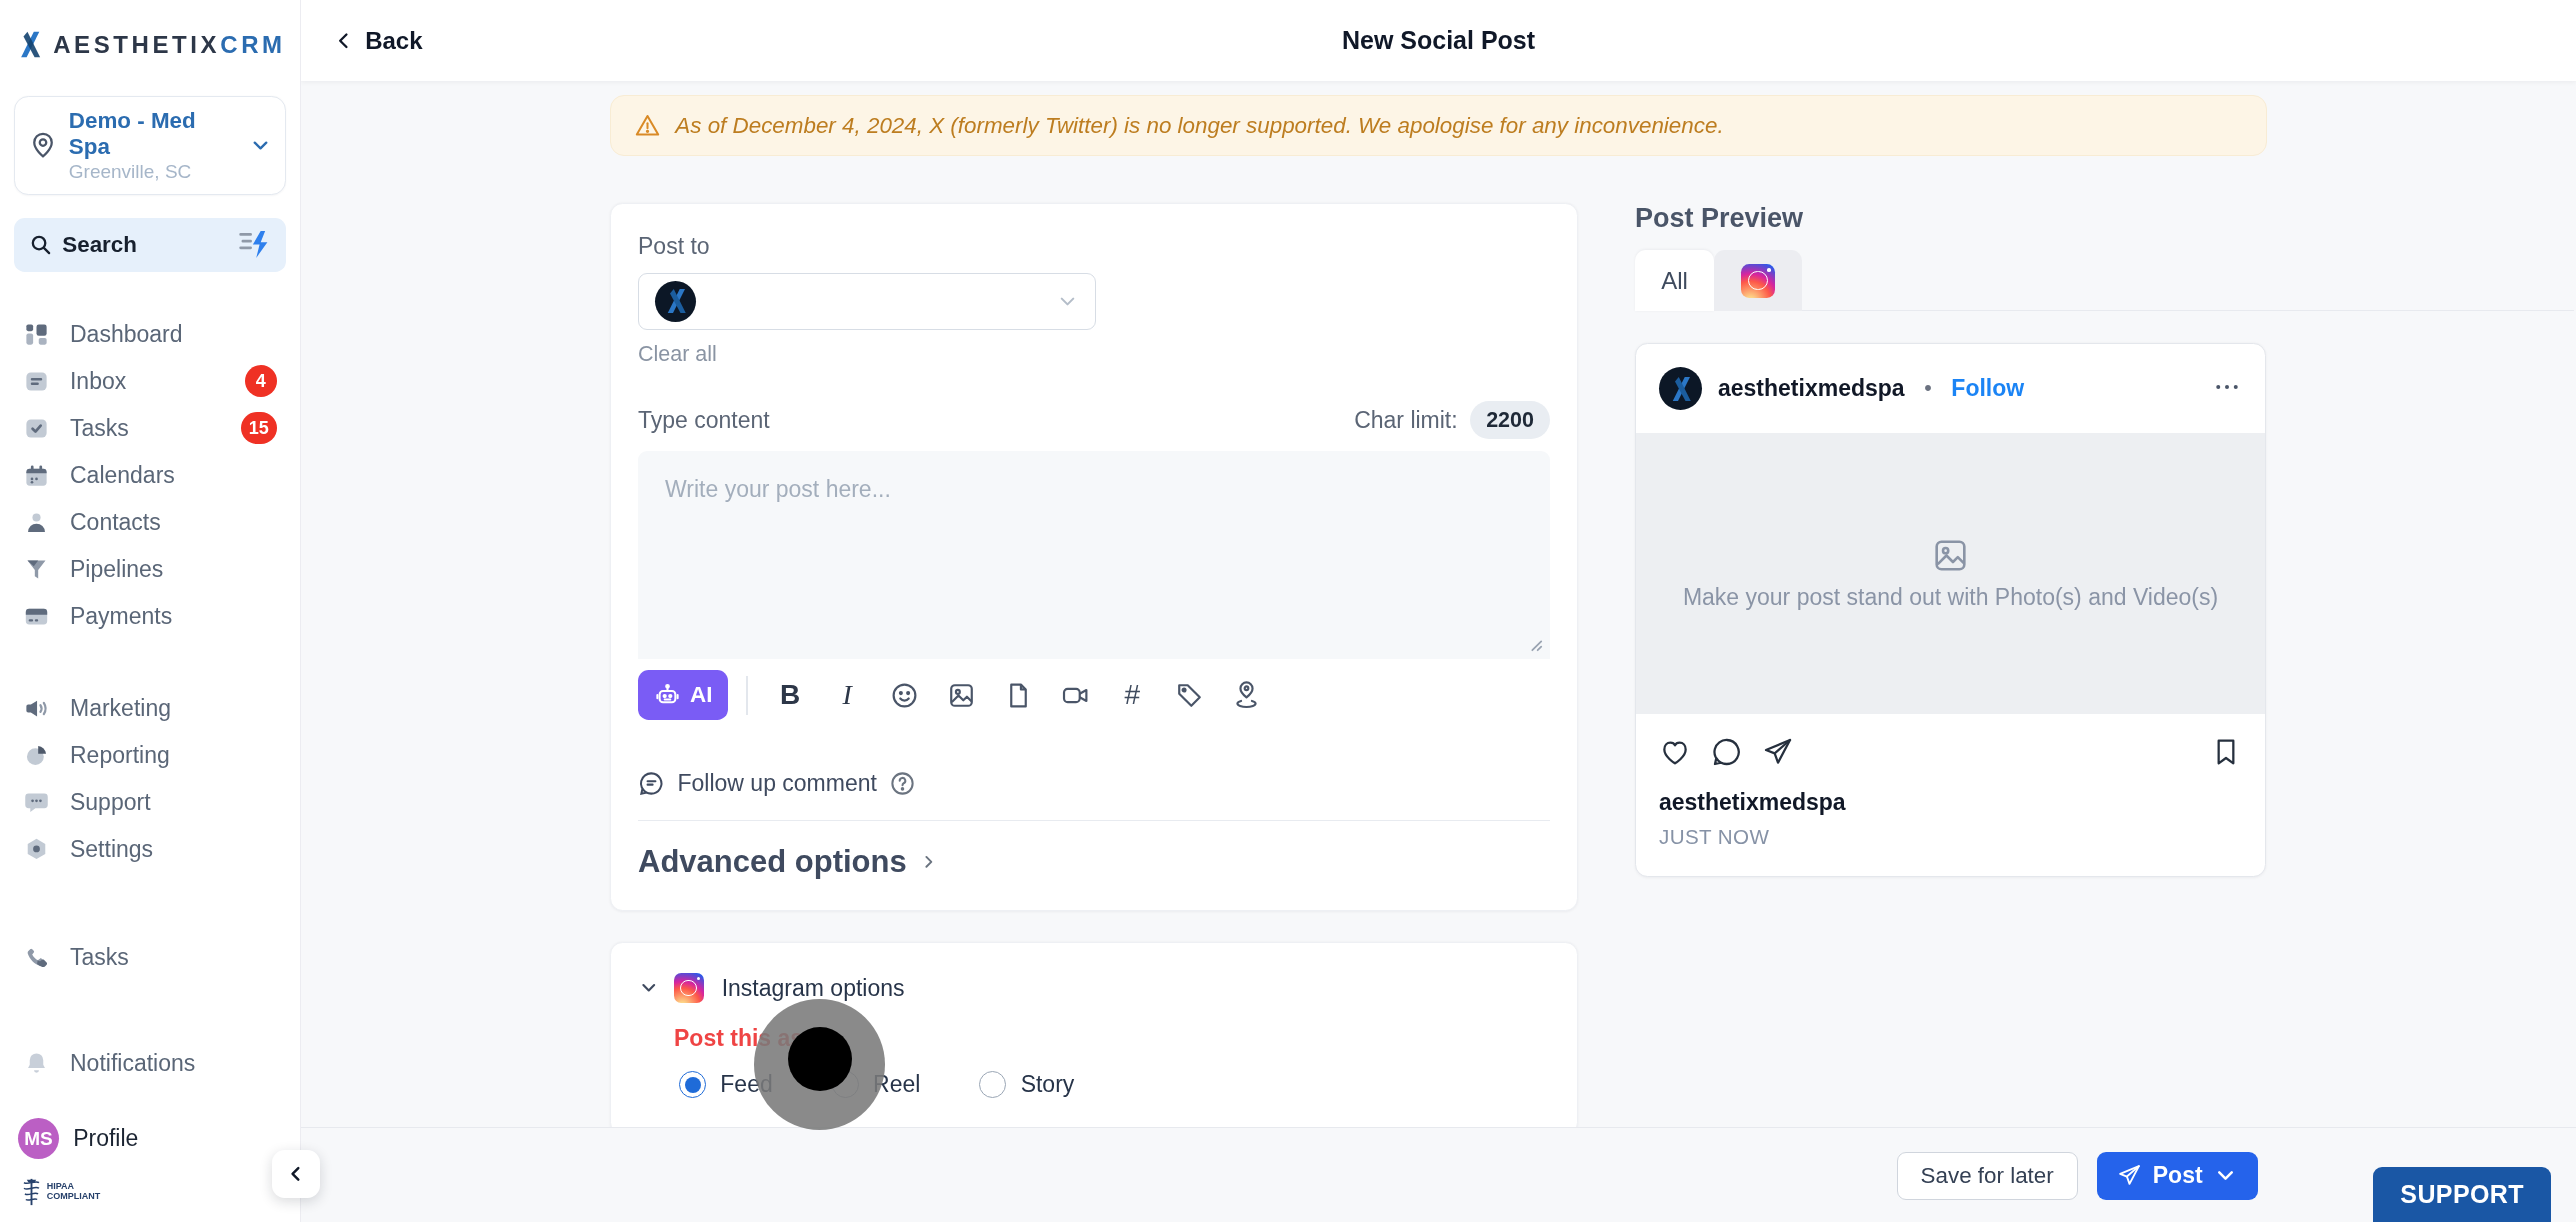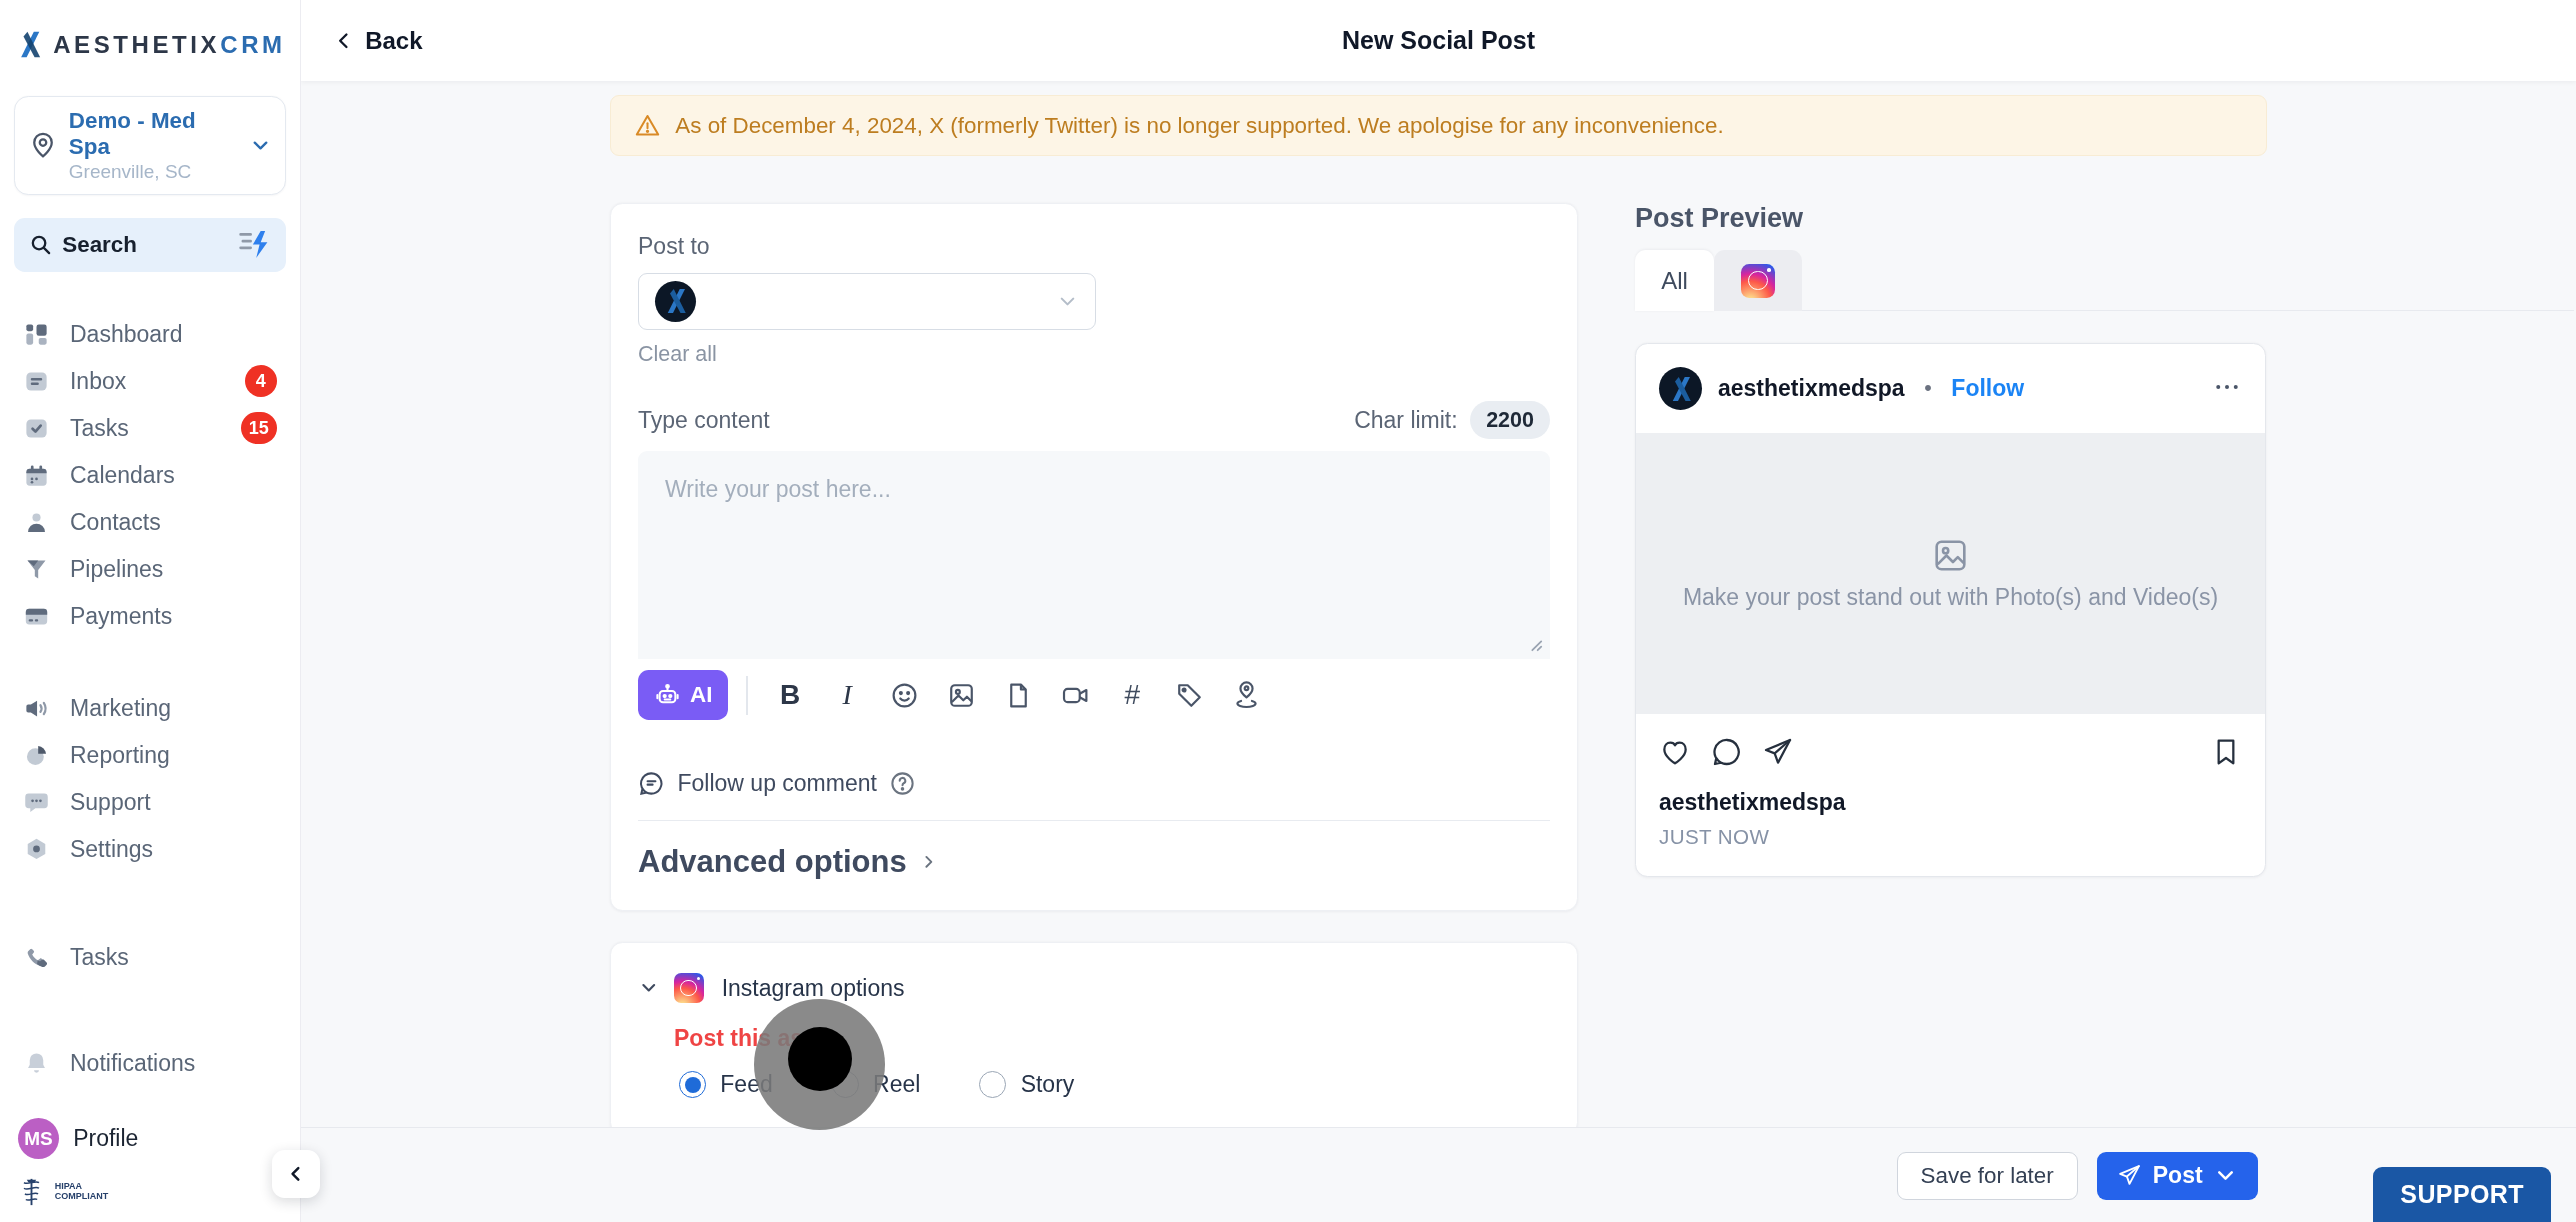--- a/index.html
+++ b/index.html
@@ -38,41 +38,41 @@
            border-radius:894px; display:flex; align-items:center; justify-content:center; padding:0 8px; }
   .nav-group2 { margin-top:45px; }
   .push { flex:1 1 auto; }
 
   .footer-item { display:flex; align-items:center; gap:19.7px; padding:9px 9px; cursor:pointer; }
   .footer-item .nav-label { color:#5a6677; }
   .profile-item { margin-top:27px; display:flex; align-items:center; gap:14.3px; padding:5.4px 3.6px; cursor:pointer; }
   .avatar-ms { width:41px; height:41px; border-radius:50%; background:#bb5fc4; color:#fff; font-size:19px; font-weight:700;
                display:flex; align-items:center; justify-content:center; }
   .profile-label { font-size:23px; color:#1b2432; font-weight:500; }
-  .hipaa { display:flex; align-items:center; gap:12px; margin:12.5px 0 0 5.4px; }
+  .hipaa { display:flex; align-items:center; gap:4px; margin:12.5px 0 0 5.4px; }
   .hipaa svg { width:23px; height:30px; }
   .hipaa-txt { font-size:9px; color:#27416b; font-weight:700; line-height:1.1; }
   .collapse-btn { position:absolute; right:-19.7px; bottom:25px; width:48px; height:48px; background:#fff; border-radius:12.5px;
                   box-shadow:0 3.6px 12.5px rgba(16,24,40,.16); display:flex; align-items:center; justify-content:center; cursor:pointer; z-index:30; }
   .collapse-btn svg { width:19.7px; height:19.7px; }
 
   
   .main { flex:1; display:flex; flex-direction:column; height:100%; position:relative; }
   .topbar { height:81px; background:#fff; box-shadow:0 1.8px 5.4px rgba(16,24,40,.06); display:flex; align-items:center;
             padding:0 32px; position:relative; z-index:4; }
   .back-btn { display:flex; align-items:center; gap:10.7px; cursor:pointer; }
   .back-btn svg { width:21.5px; height:21.5px; }
   .back-label { font-size:24px; font-weight:600; color:#101828; }
   .page-title { position:absolute; left:50%; transform:translateX(-50%); font-size:25px; font-weight:700; color:#101828; }
 
   .content { flex:1; overflow:hidden; padding-top:14.3px; }
   .container { width:1657px; margin:0 auto; }
 
-  .banner { background:#fdf5e6; border:0.9px solid #f8ecd4; border-radius:9px; height:61px; display:flex;
-            align-items:center; gap:14.3px; padding:4px 23px; }
+  .banner { background:#fdf5e6; border:0.9px solid #f8ecd4; border-radius:14px; height:61px; display:flex;
+            align-items:center; gap:14.3px; padding:4px 23px;font-style:italic; }
   .banner svg { width:27px; height:27px; flex:0 0 auto; }
   .banner-text { font-size:22.4px; color:#bd7d20; }
 
   .cols { display:flex; margin-top:47px; gap:57px; }
   .left-col { width:968px; }
   .right-col { width:631px; position:relative; }
 
   .card { background:#fff; border:0.9px solid #eef0f4; border-radius:12.5px; box-shadow:0 0.9px 2.7px rgba(16,24,40,.05); }
   .composer { padding:29px 27px 30px; }
   .fld-label { font-size:23px; color:#5b6575; }

